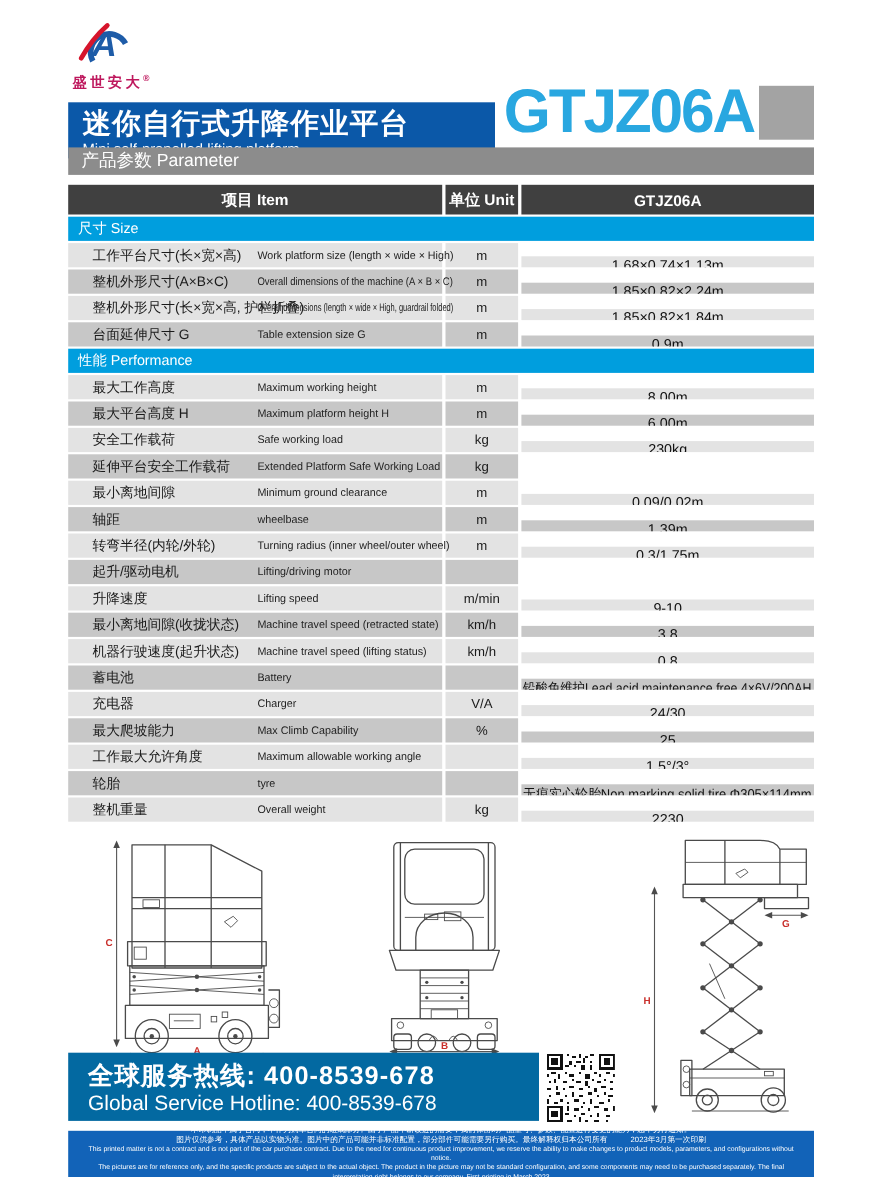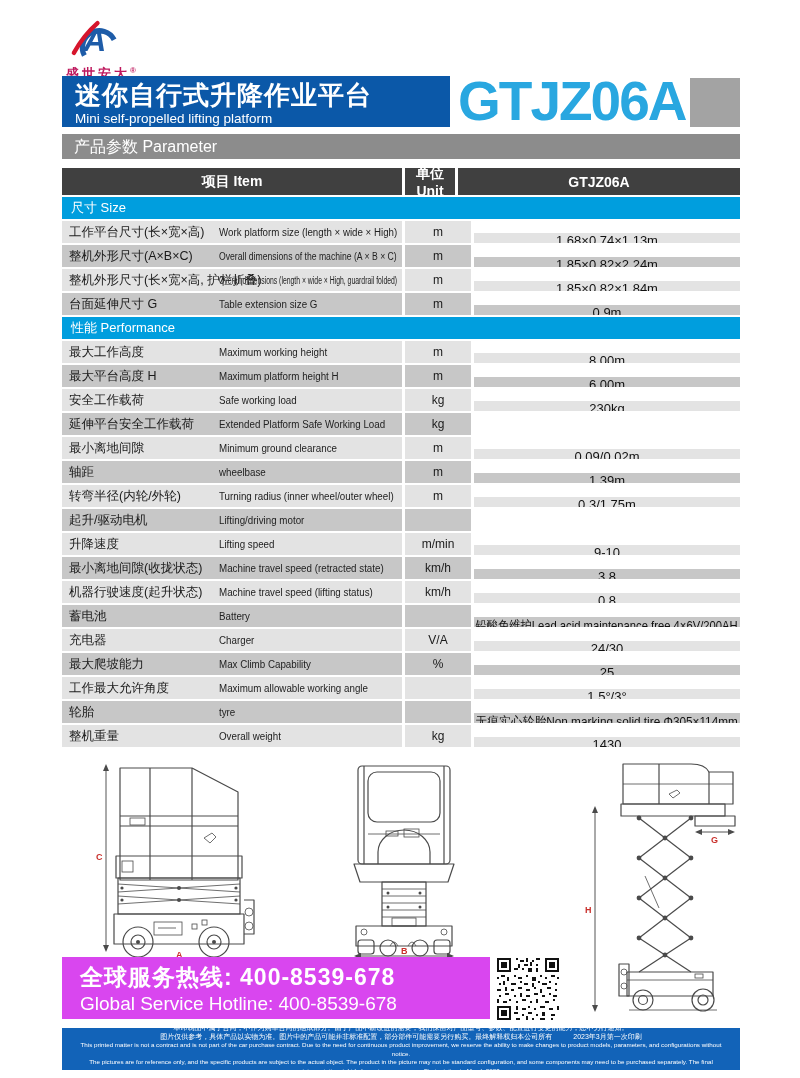--- a/index.html
+++ b/index.html
@@ -5,69 +5,69 @@
   html,body{margin:0;padding:0;background:#fff;}
   .sheet{position:relative;width:800px;height:1078px;background:#ffffff;overflow:hidden;
          font-family:"Liberation Sans","DejaVu Sans",sans-serif;-webkit-font-smoothing:antialiased;}
 
   
   .logo{position:absolute;left:66px;top:16px;width:130px;}
   .logo-text{font-size:13px;font-weight:bold;color:#be185d;letter-spacing:3px;margin-top:1px;white-space:nowrap;}
   .logo-reg{font-size:8px;vertical-align:super;letter-spacing:0;}
 
   
-  .title-bar{position:absolute;left:62px;top:76px;width:388px;height:51px;background:#0b58a8;
+  .title-bar{position:absolute;left:62px;top:93px;width:388px;height:51px;background:#0b58a8;
              color:#fff;box-sizing:border-box;padding:5px 0 0 13px;}
   .title-cn{font-size:26px;font-weight:bold;line-height:28px;letter-spacing:1px;}
   .title-en{font-size:13.5px;line-height:17px;margin-top:1px;}
 
   
   .model-block{position:absolute;left:458px;top:74px;width:282px;height:55px;}
   .model-text{font-size:55px;line-height:55px;font-weight:bold;color:#29a7e0;letter-spacing:-2px;
               transform:scaleY(1.02);white-space:nowrap;}
   .model-square{position:absolute;right:0;top:4px;width:50px;height:49px;background:#a3a3a3;}
 
   
   .param-bar{position:absolute;left:62px;top:134px;width:678px;height:25px;background:#8c8c8c;
              color:#fff;font-size:16px;line-height:25px;box-sizing:border-box;padding-left:12px;}
 
   
   .spec-table{position:absolute;left:62px;top:168px;width:678px;}
   .t-head{display:flex;gap:3px;height:27px;margin-bottom:2px;font-weight:bold;color:#fff;font-size:14px;}
   .t-head>div{background:#404040;display:flex;align-items:center;justify-content:center;}
   .h-item{width:340px;}
-  .h-unit{width:50px;text-align:center;}
+  .h-unit{width:66px;text-align:center;}
   .h-model{flex:1;}
   .sec-bar{height:22px;background:#009ede;color:#fff;font-weight:normal;font-size:13px;line-height:22px;
            padding-left:9px;margin-bottom:2px;}
   .t-row{display:flex;gap:3px;height:22px;margin-bottom:2px;}
   .t-row .cell{box-sizing:border-box;}
   .t-row.light .cell{background:#e3e3e3;}
   .t-row.dark .cell{background:#c7c7c7;}
-  .c-label{width:340px;display:flex;align-items:center;padding-left:7px;}
+  .c-label{width:340px;display:flex;align-items:center;padding-left:22px;}
   .cn{width:150px;flex:none;font-size:12.5px;color:#1a1a1a;white-space:nowrap;}
   .en{flex:1;min-width:0;font-size:10px;color:#222;white-space:nowrap;}
   .c-unit{width:66px;display:flex;align-items:center;justify-content:center;font-size:12px;color:#1a1a1a;}
   .c-val{flex:1;display:flex;align-items:flex-start;justify-content:center;overflow:hidden;margin-top:12px;}
   .val-text{font-size:13px;color:#111;white-space:nowrap;}
 
   
   .drawing{position:absolute;}
   .drawing svg{display:block;}
   .d-front{left:92px;top:760px;}
   .d-side{left:328px;top:762px;}
   .d-ext{left:583px;top:758px;}
   .dim{fill:none;stroke:#555;stroke-width:1;}
   .ln{fill:none;stroke:#4a4a4a;stroke-width:1.2;stroke-linejoin:round;}
   .thin{fill:none;stroke:#4a4a4a;stroke-width:0.8;}
   .jt{fill:#4a4a4a;}
   .red-label{fill:#c9302c;font-size:9px;font-weight:bold;font-family:"Liberation Sans",sans-serif;}
 
   
-  .hotline{position:absolute;left:62px;top:957px;width:428px;height:62px;background:#d946ef;color:#fff;
+  .hotline{position:absolute;left:62px;top:957px;width:428px;height:62px;background:#0369a1;color:#fff;
            box-sizing:border-box;padding:7px 4px 0 18px;}
   .hot-cn{font-size:23px;font-weight:bold;letter-spacing:1px;line-height:27px;}
   .hot-en{font-size:19px;font-weight:normal;line-height:25px;}
 
   
   .qr{position:absolute;left:497px;top:958px;width:62px;height:62px;background:#fff;}
 
   
   .footer{position:absolute;left:62px;top:1028px;width:678px;height:42px;background:#1263b8;color:#fff;
           display:flex;flex-direction:column;justify-content:center;text-align:center;box-sizing:border-box;}
@@ -325,21 +325,21 @@
       </div>
     </div>
 
     <div class="t-row light">
       <div class="cell c-label">
         <span class="cn">整机重量</span>
         <span class="en fit-l" style="transform-origin: left center; transform: scaleX(0.978022);">Overall weight</span>
       </div>
       <div class="cell c-unit">kg</div>
       <div class="cell c-val">
-        <span class="val-text fit-c">1430</span>
+        <span class="val-text fit-c">2230</span>
       </div>
     </div>
   </div>
   </div>
 
   <div class="drawing d-front">
     <svg width="168" height="205" viewBox="0 0 168 205">
 
       <line class="dim" x1="14" y1="8" x2="14" y2="188"></line>
       <polygon class="jt" points="14,4 11,11 17,11"></polygon>

